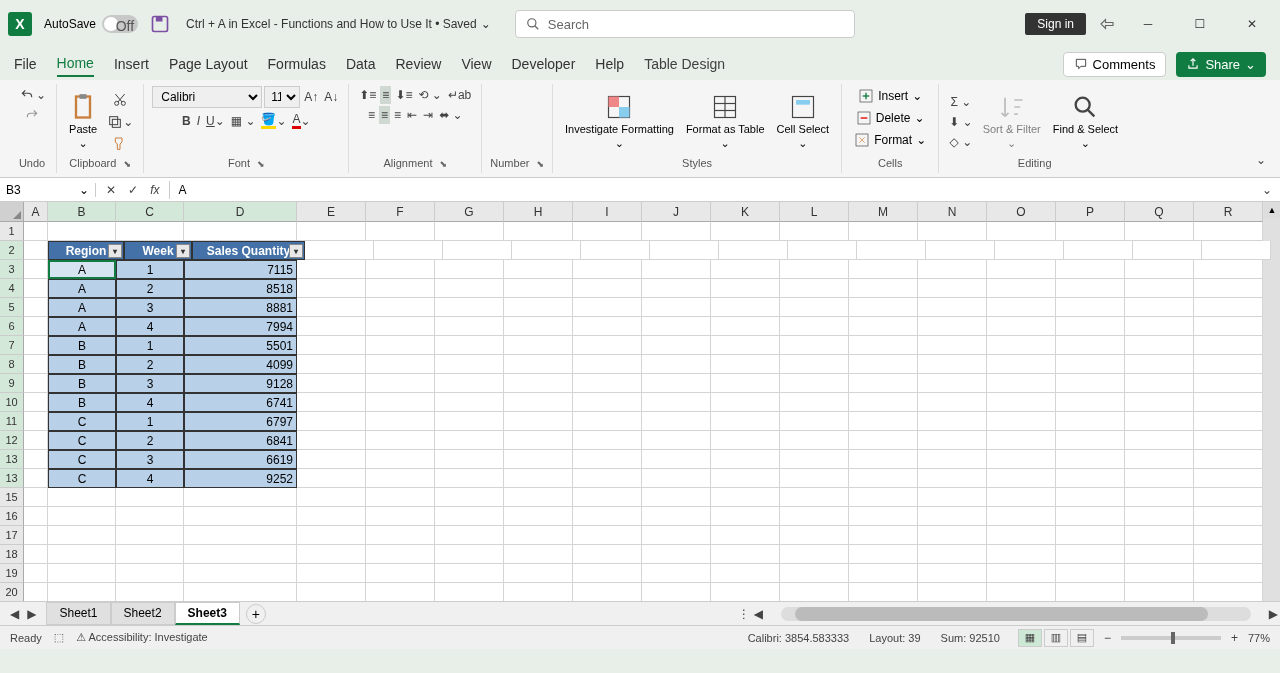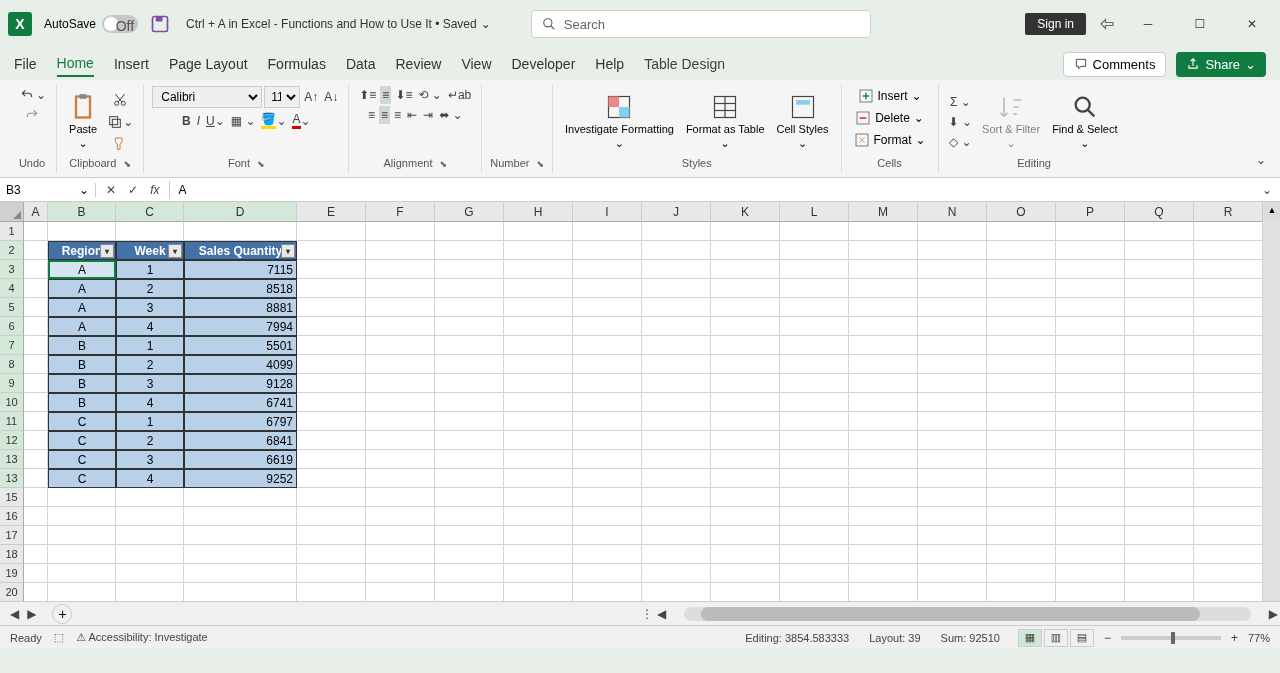--- a/index.html
+++ b/index.html
@@ -7,21 +7,21 @@
 
 
 .titlebar { height: 48px; background: #e8efe9; display: flex; align-items: center; padding: 0 8px; }
 .excel-icon { width: 24px; height: 24px; background: #107c41; color: #fff; display: flex; align-items: center; justify-content: center; font-weight: bold; font-size: 14px; border-radius: 3px; margin-right: 12px; }
 .autosave { display: flex; align-items: center; gap: 6px; font-size: 12px; margin-right: 12px; }
 .autosave-toggle { width: 36px; height: 18px; background: #c8c8c8; border-radius: 9px; position: relative; }
 .autosave-toggle::before { content: ""; position: absolute; width: 14px; height: 14px; background: #fff; border-radius: 50%; top: 2px; left: 2px; }
 .autosave-off { font-size: 14px; color: #555; position: absolute; right: 4px; top: 3px; }
 .save-icon { width: 20px; height: 20px; margin-right: 16px; cursor: pointer; }
 .doc-title { font-size: 12px; color: #333; display: flex; align-items: center; gap: 4px; }
-.search-box { flex: 0 0 340px; height: 28px; background: #fff; border: 1px solid #ccc; border-radius: 4px; display: flex; align-items: center; padding: 0 10px; margin-left: 40px; gap: 8px; color: #666; font-size: 13px; }
+.search-box { flex: 0 0 340px; height: 28px; background: #fff; border: 1px solid #ccc; border-radius: 4px; display: flex; align-items: center; padding: 0 10px; margin-left: 24px; gap: 8px; color: #666; font-size: 13px; }
 .titlebar-right { margin-left: auto; display: flex; align-items: center; gap: 12px; }
 .signin-btn { background: #333; color: #fff; padding: 4px 12px; font-size: 12px; border-radius: 2px; }
 .win-btn { width: 40px; height: 28px; display: flex; align-items: center; justify-content: center; cursor: pointer; font-size: 12px; color: #333; }
 
 
 .tabbar { height: 32px; display: flex; align-items: center; padding: 0 14px; gap: 20px; background: #e8efe9; }
 .tab { font-size: 14px; color: #333; cursor: pointer; padding: 4px 0; }
 .tab.active { border-bottom: 2px solid #107c41; color: #107c41; }
 .tab.context { color: #404040; }
 .tabbar-right { margin-left: auto; display: flex; gap: 10px; }
@@ -255,21 +255,21 @@
           </svg><span>Investigate Formatting</span> ⌄</div>
       <div class="big-btn"><svg viewBox="0 0 24 24">
             <rect x="3" y="3" width="18" height="18" fill="none" stroke="#444"></rect>
             <line x1="3" y1="9" x2="21" y2="9" stroke="#444"></line>
             <line x1="3" y1="15" x2="21" y2="15" stroke="#444"></line>
             <line x1="12" y1="3" x2="12" y2="21" stroke="#444"></line>
           </svg><span>Format as Table</span> ⌄</div>
       <div class="big-btn"><svg viewBox="0 0 24 24">
             <rect x="3" y="3" width="18" height="18" fill="none" stroke="#444"></rect>
             <rect x="6" y="6" width="12" height="4" fill="#8ce"></rect>
-          </svg><span>Cell Styles</span> ⌄</div>
+          </svg><span>Cell Select</span> ⌄</div>
     </div>
     <div class="ribbon-group-label">Styles</div>
   </div>
   <div class="ribbon-group">
     <div class="ribbon-group-content rb-col">
       <div class="cells-item"><svg width="16" height="16" viewBox="0 0 24 24">
             <rect x="3" y="3" width="18" height="18" fill="none" stroke="#444"></rect>
             <line x1="12" y1="7" x2="12" y2="17" stroke="#107c41" stroke-width="2"></line>
             <line x1="7" y1="12" x2="17" y2="12" stroke="#107c41" stroke-width="2"></line>
           </svg><span>Insert</span> ⌄</div>
@@ -382,21 +382,21 @@
         <div class="cell" style="width: 69px;"></div>
         <div class="cell" style="width: 69px;"></div>
         <div class="cell" style="width: 69px;"></div>
         <div class="cell" style="width: 69px;"></div>
         <div class="cell" style="width: 69px;"></div>
         <div class="cell" style="width: 69px;"></div>
         <div class="cell" style="width: 69px;"></div>
       </div>
       <div class="cell-row">
         <div class="cell" style="width: 24px;"></div>
-        <div class="cell th" style="width: 68px;">Region<div class="filter-btn">▾</div></div>
+        <div class="cell th" style="width: 76px;">Region<div class="filter-btn">▾</div></div>
         <div class="cell th" style="width: 68px;">Week<div class="filter-btn">▾</div></div>
         <div class="cell th" style="width: 113px;">Sales Quantity<div class="filter-btn">▾</div></div>
         <div class="cell" style="width: 69px;"></div>
         <div class="cell" style="width: 69px;"></div>
         <div class="cell" style="width: 69px;"></div>
         <div class="cell" style="width: 69px;"></div>
         <div class="cell" style="width: 69px;"></div>
         <div class="cell" style="width: 69px;"></div>
         <div class="cell" style="width: 69px;"></div>
         <div class="cell" style="width: 69px;"></div>
@@ -770,36 +770,41 @@
     </div>
   <div class="scroll-up">▲</div>
 <div class="active-cell" style="left: 48px; top: 58px; width: 68px; height: 19px;"></div>
   </div>
 
 <div class="sheet-bar">
   <div class="sheet-nav">
     <span class="rb-btn">◀</span>
     <span class="rb-btn">▶</span>
   </div>
+  <div id="sheets" style="display:flex">
+      <div class="sheet-tab">Sheet1</div>
+      <div class="sheet-tab">Sheet2</div>
+      <div class="sheet-tab active">Sheet3</div>
+    </div>
   <div class="add-sheet">+</div>
   <div style="flex:1"></div>
   <span class="rb-btn">⋮</span>
   <span class="rb-btn">◀</span>
   <div class="hscroll">
       <div class="hscroll-thumb"></div>
     </div>
   <span class="rb-btn">▶</span>
 </div>
 
 <div class="status-bar">
   <span>Ready</span>
   <span style="margin:0 12px">⬚</span>
   <span>⚠ <span>Accessibility: Investigate</span></span>
   <div class="spacer"></div>
-  <span class="stat"><span>Editing:</span> <span>3854.583333</span></span>
+  <span class="stat"><span>Calibri:</span> <span>3854.583333</span></span>
   <span class="stat"><span>Layout:</span> <span>39</span></span>
   <span class="stat"><span>Sum:</span> <span>92510</span></span>
   <div class="view-btns">
     <div class="view-btn" style="background:#cde8d4">▦</div>
     <div class="view-btn">▥</div>
     <div class="view-btn">▤</div>
   </div>
   <span class="rb-btn">−</span>
   <div class="zoom-slider"></div>
   <span class="rb-btn">+</span>

